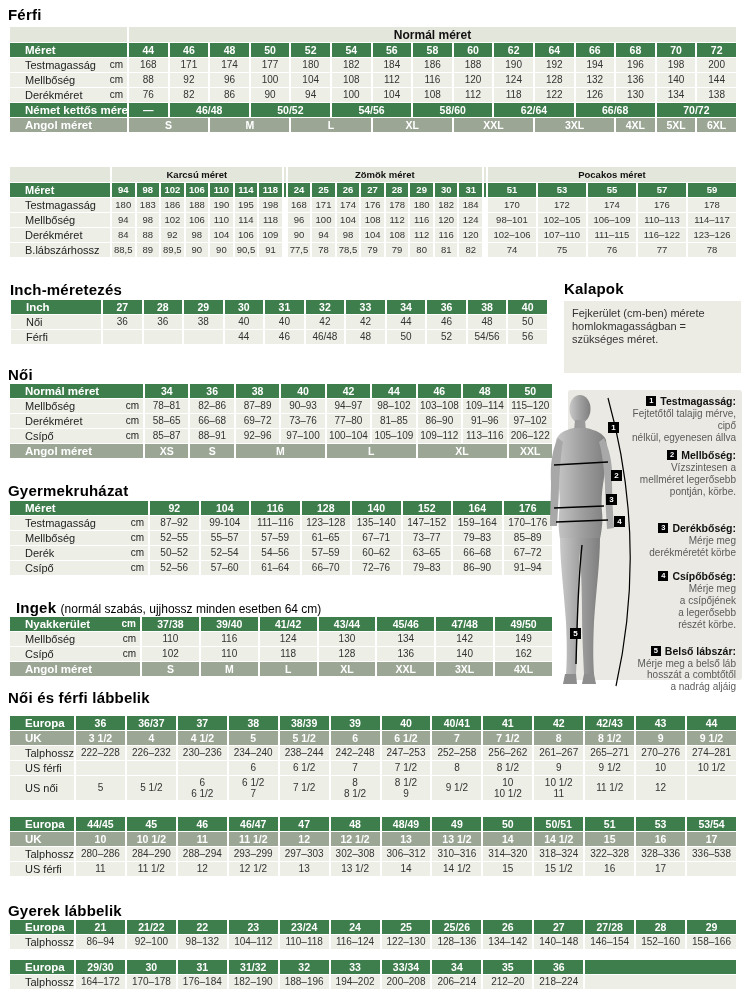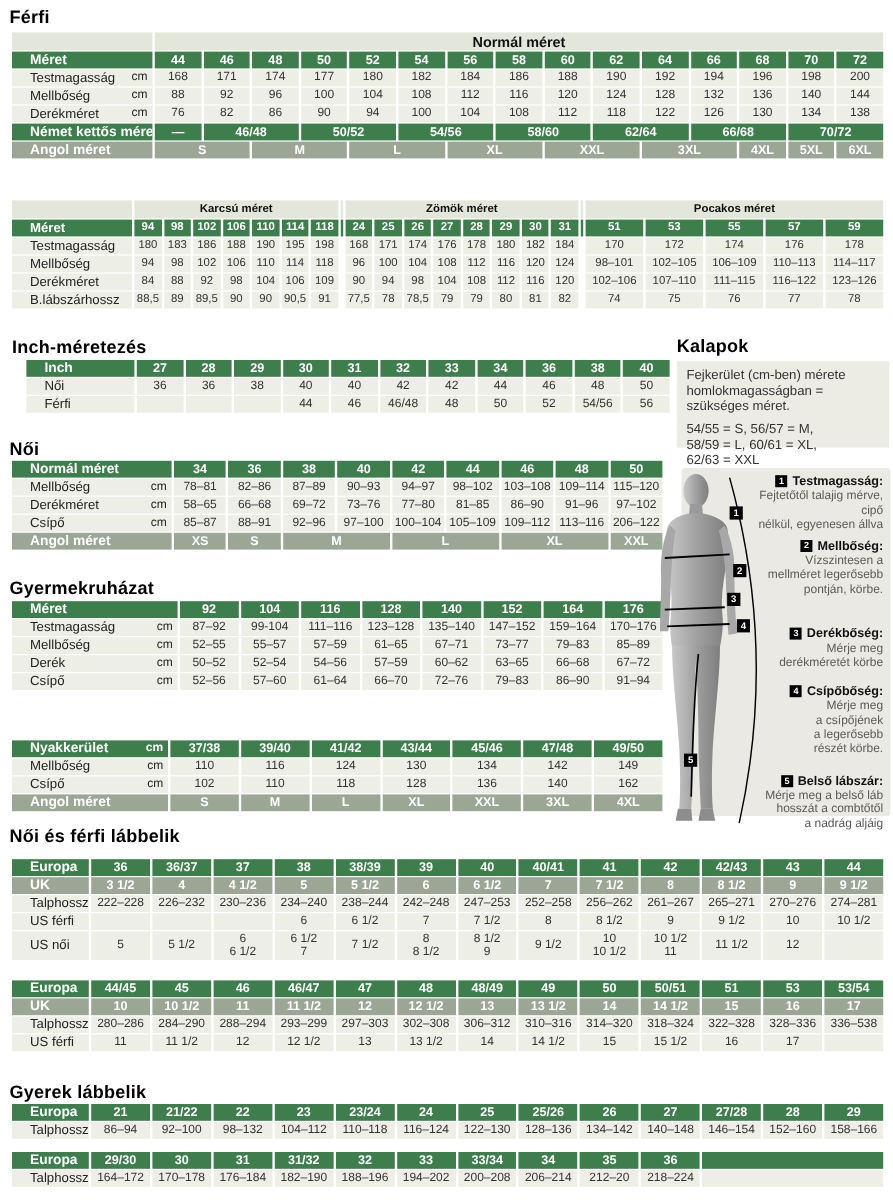--- a/index.html
+++ b/index.html
@@ -25,21 +25,21 @@
   table.t td.label .unit{float:right;font-size:10px;}
   table.t td.gap,table.t td.blank{background:#fff;}
   table.t td.fillh{background:var(--band);}
   table.t td.fill{background:var(--cell);}
   table.t td.two{white-space:pre-line;line-height:11px;height:24px;}
   #t-karcsu td{font-size:9.5px;}
   #t-karcsu td.label{font-size:11px;}
 
   .pos-ferfi{top:6px;left:8px;}       #t-normal{top:26px;left:8px;width:730px;}
   #t-karcsu{top:166px;left:8px;width:730px;}
-  .pos-inch{top:281px;left:10px;}     #t-inch{top:299px;left:20px;width:540px;}
+  .pos-inch{top:281px;left:10px;}     #t-inch{top:299px;left:9px;width:540px;}
   .pos-kalapok{top:280px;left:564px;}
   .pos-noi{top:366px;left:8px;}       #t-noi{top:383px;left:8px;width:546px;}
   .pos-gyermek{top:482px;left:8px;}   #t-gyermek{top:500px;left:8px;width:546px;}
   .pos-ingek{top:599px;left:16px;}    #t-ingek{top:616px;left:8px;width:546px;}
   .pos-foot{top:660px;left:8px;margin-top:29px;}      #t-foot1{top:715px;left:8px;width:730px;}
   #t-foot2{top:816px;left:8px;width:730px;}
   .pos-kid{top:902px;left:8px;}       #t-kid1{top:919px;left:8px;width:730px;}
   #t-kid2{top:959px;left:8px;width:730px;}
 
   .kalapok-box{position:absolute;top:301px;left:564px;width:177px;height:72px;background:#ecebe4;
@@ -414,23 +414,20 @@
           <td>56</td>
         </tr>
       </tbody>
   </table>
 
   <h2 class="pos-kalapok">Kalapok</h2>
   <div class="kalapok-box">
     <div class="l1">Fejkerület (cm-ben) mérete
 homlokmagasságban =
 szükséges méret.</div>
-    <div class="l2">54/55 = S, 56/57 = M,
-58/59 = L, 60/61 = XL,
-62/63 = XXL</div>
   </div>
 
   <h2 class="pos-noi">Női</h2>
   <table class="t" id="t-noi">
     <colgroup>
         <col style="width:133px">
         <col>
         <col>
         <col>
         <col>
@@ -566,20 +563,21 @@
           <td>61–64</td>
           <td>66–70</td>
           <td>72–76</td>
           <td>79–83</td>
           <td>86–90</td>
           <td>91–94</td>
         </tr>
       </tbody>
   </table>
 
+  <h2 class="pos-ingek"><span>Ingek</span> <span class="note">(normál szabás, ujjhossz minden esetben 64 cm)</span></h2>
   <table class="t" id="t-ingek">
     <colgroup>
         <col style="width:130px">
         <col>
         <col>
         <col>
         <col>
         <col>
         <col>
         <col>

